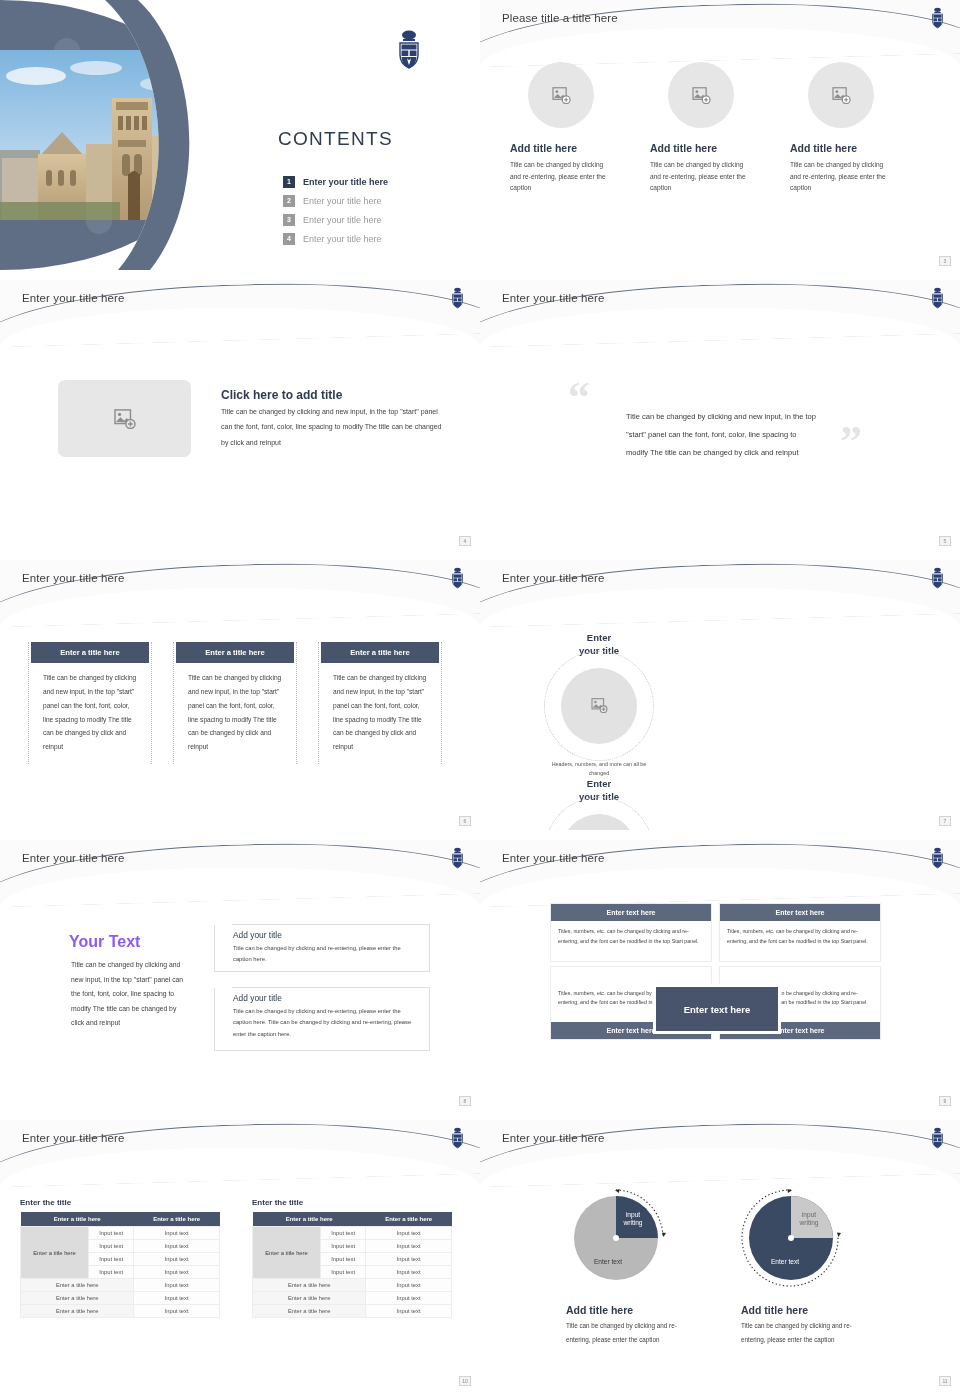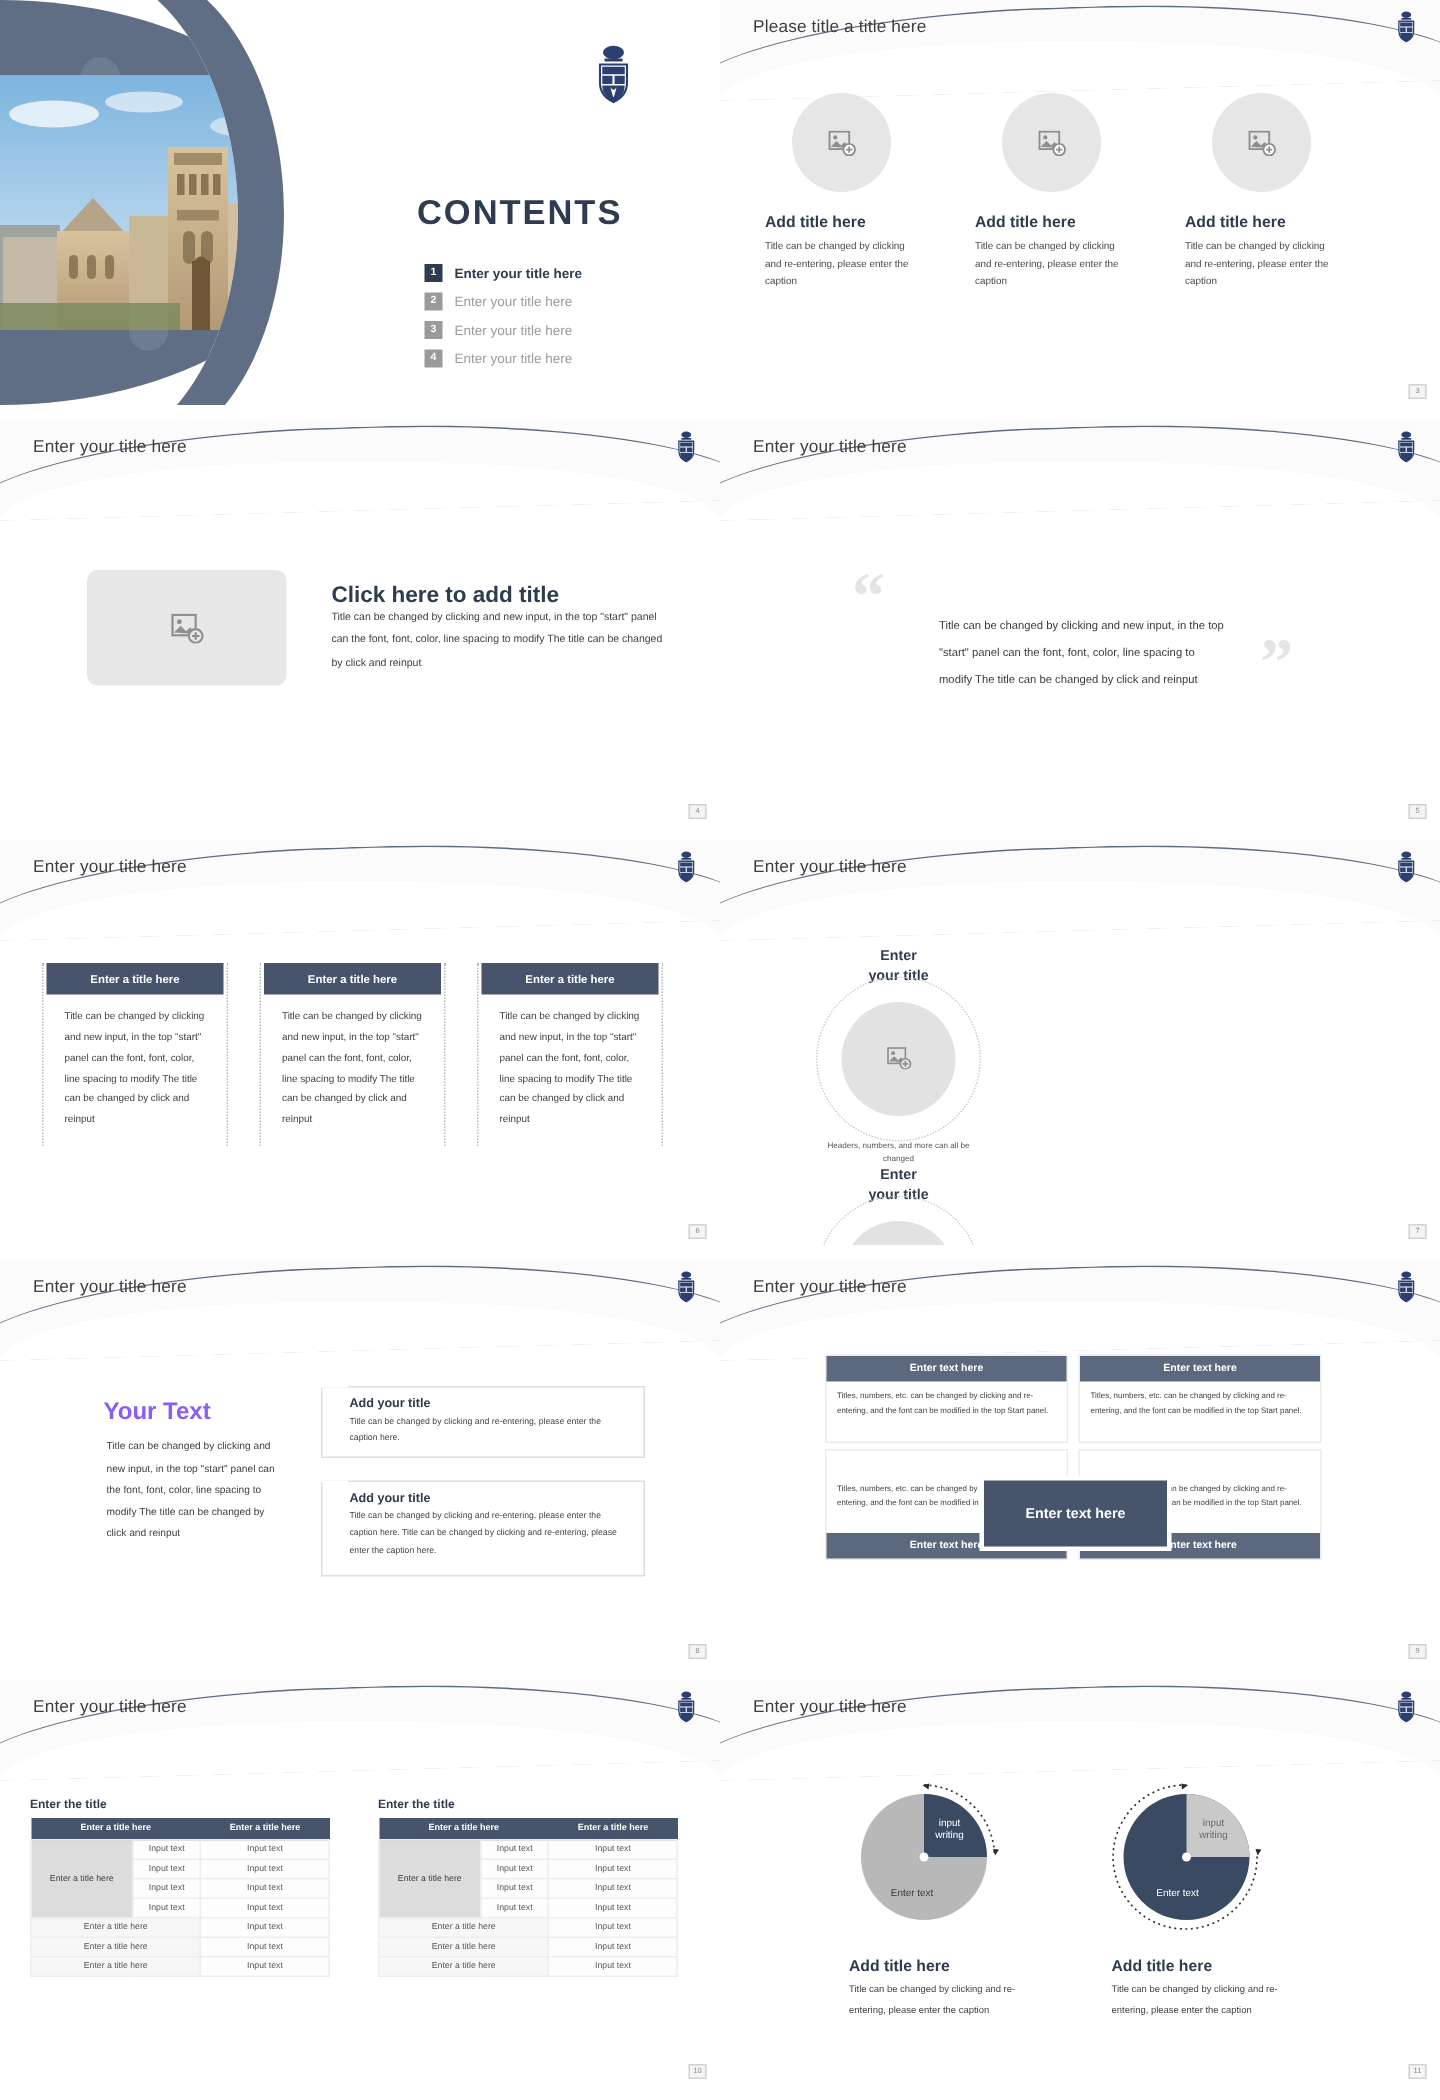--- a/index.html
+++ b/index.html
@@ -80,21 +80,21 @@
     position:absolute; left:0; top:50px; width:220px; height:170px;
     overflow:hidden;
   }
   .s1-photo { position:absolute; inset:0; }
   .s1-mask {
     position:absolute; left:0; top:0; width:225px; height:270px;
     pointer-events:none;
   }
   .s1-title {
     position:absolute; left:278px; top:128px;
-    font-size:23px; font-weight:bold; color:#2f3b4e; letter-spacing:1.3px;
+    font-size:19px; font-weight:normal; color:#2f3b4e; letter-spacing:1.3px;
   }
   .toc { position:absolute; left:283px; top:172px; }
   .toc-row { display:flex; align-items:center; height:19px; }
   .toc-num {
     width:12px; height:12px; font-size:7px; color:#fff;
     display:flex; align-items:center; justify-content:center;
     background:#9a9a9a; margin-right:8px; font-weight:bold;
   }
   .toc-row.active .toc-num { background:#2f3b4e; }
   .toc-label { font-size:9px; color:#9b9b9b; }
@@ -110,21 +110,21 @@
   }
   .tri-h { font-size:10.5px; font-weight:bold; color:#2f3b4e; margin:14px 0 5px 0; }
   .tri-p { font-size:6.6px; color:#4a4a4a; line-height:1.75; width:102px; }
 
   
   .s3-img {
     position:absolute; left:58px; top:100px; width:133px; height:77px;
     background:#e8e7e7; border-radius:7px;
     display:flex; align-items:center; justify-content:center;
   }
-  .s3-h { position:absolute; left:221px; top:108px; font-size:15px; font-weight:bold; color:#2f3b4e; }
+  .s3-h { position:absolute; left:221px; top:108px; font-size:12px; font-weight:bold; color:#2f3b4e; }
   .s3-p { position:absolute; left:221px; top:124px; width:228px; font-size:7px; color:#3f3f3f; line-height:2.2; }
 
   
   .q-mark { position:absolute; font-size:44px; color:#e4e4e4; font-weight:bold; font-family:"Liberation Serif",serif; line-height:1; }
   .q-open { left:88px; top:96px; }
   .q-close { left:360px; top:140px; }
   .q-text { position:absolute; left:146px; top:128px; width:190px; font-size:7.5px; color:#3a3a3a; line-height:2.4; }
 
   
   .boxes { position:absolute; left:28px; top:82px; display:flex; gap:21px; }
@@ -143,21 +143,21 @@
   .c6-ring { position:absolute; width:110px; height:110px; border:1px dotted #c9c9c9; border-radius:50%; top:-7px; left:5px; }
   .c6-disc { width:76px; height:76px; border-radius:50%; background:#e2e2e2; display:flex; align-items:center; justify-content:center; }
   .c6-cap { font-size:5.4px; color:#555; text-align:center; line-height:1.7; margin-top:6px; width:100px; }
 
   
   .s7-h { position:absolute; left:69px; top:93px; font-size:16px; font-weight:bold; color:#8b5cf6; }
   .s7-p { position:absolute; left:71px; top:118px; width:118px; font-size:6.8px; color:#3f3f3f; line-height:2.15; }
   .s7-card { position:absolute; left:214px; width:216px; border:1px solid #dedede; background:#fff; }
   .s7-card.a { top:84px; height:48px; }
   .s7-card.b { top:147px; height:64px; }
-  .s7-card-h { font-size:8.4px; font-weight:bold; color:#2f3b4e; margin:5px 0 3px 18px; }
+  .s7-card-h { font-size:8.4px; font-weight:normal; color:#2f3b4e; margin:5px 0 3px 18px; }
   .s7-card-p { font-size:5.8px; color:#444; line-height:1.95; margin:0 12px 0 18px; }
   .s7-notch { position:absolute; left:214px; width:18px; height:1px; background:#fff; }
 
   
   .s8 { position:absolute; left:70px; top:63px; width:332px; }
   .s8-row { display:flex; gap:7px; }
   .s8-cell { width:162px; background:#fff; border:1px solid #ececec; }
   .s8-hd { background:#5b687d; color:#fff; font-size:7px; font-weight:bold; text-align:center; padding:5px 0; }
   .s8-tx { font-size:5.3px; color:#3f3f3f; line-height:1.85; padding:6px 7px 14px 7px; }
   .s8-center {

